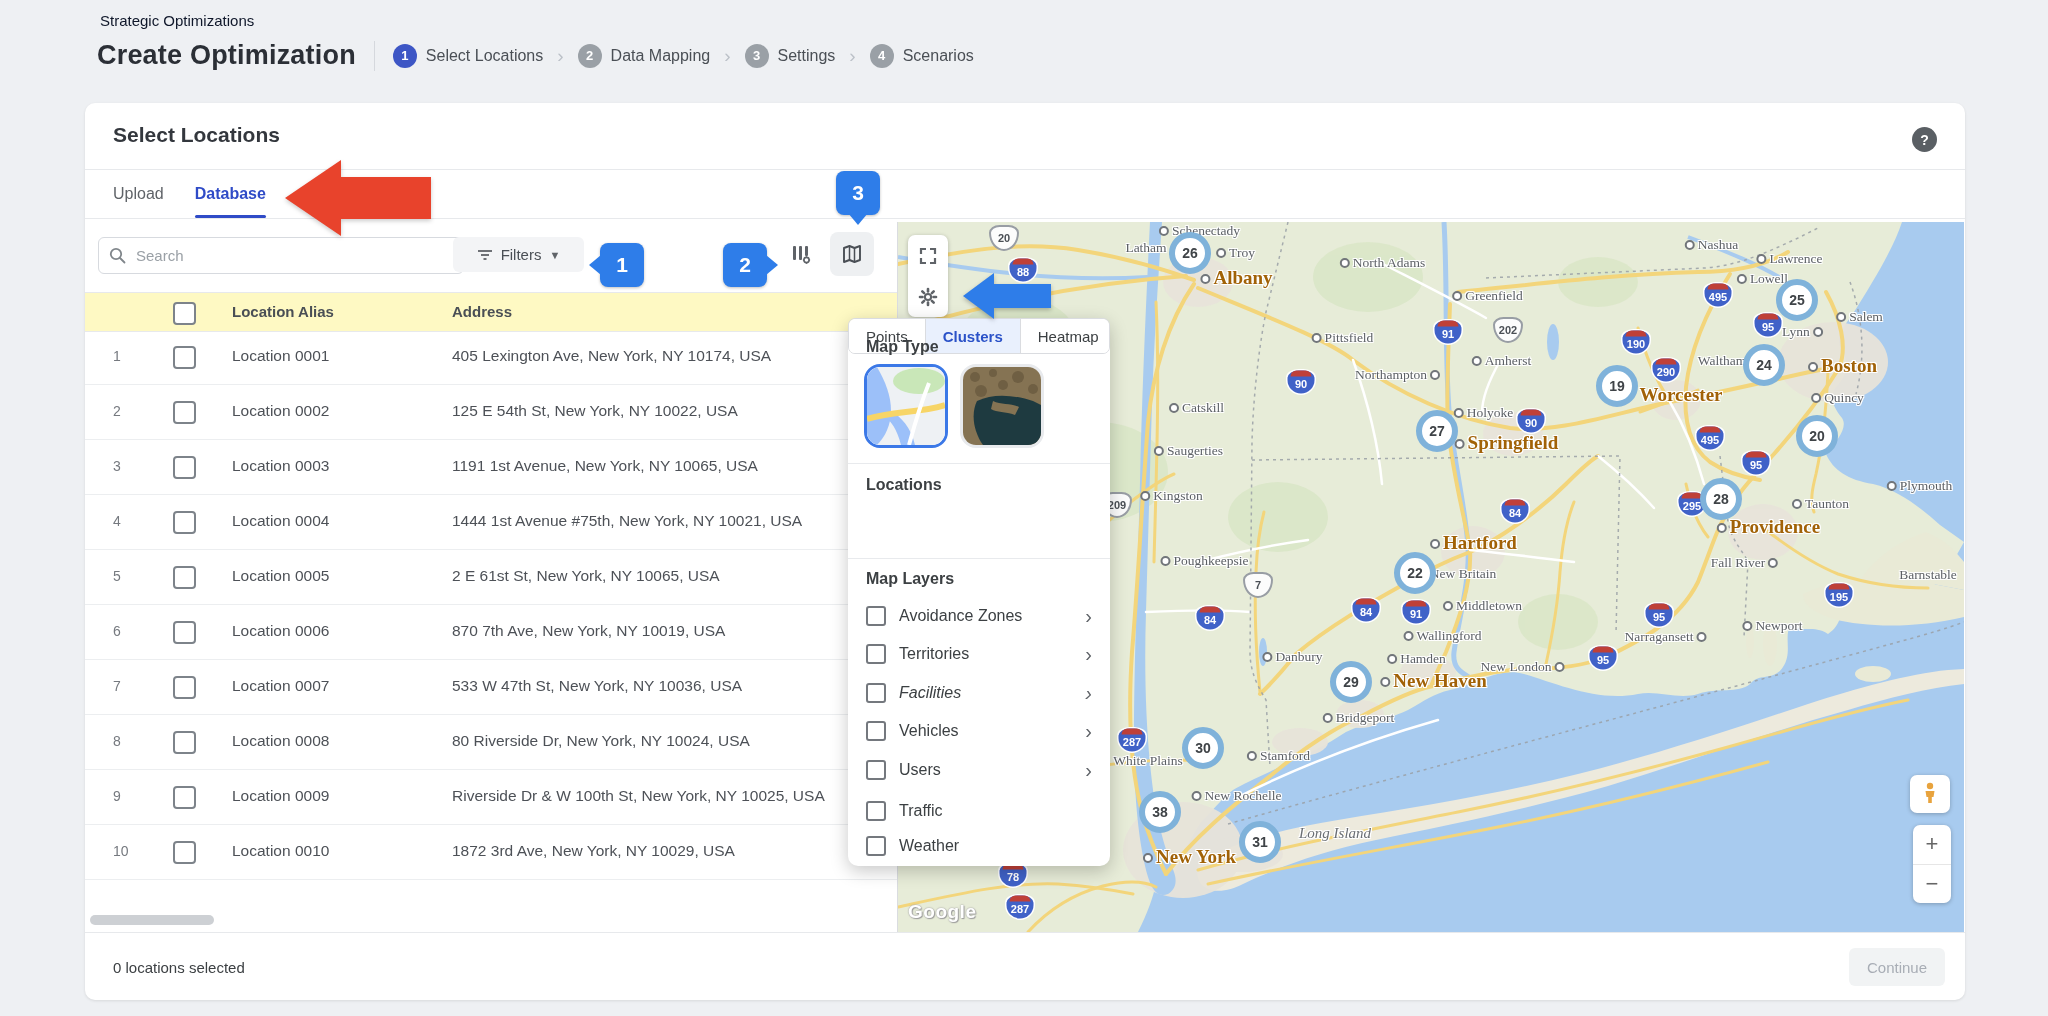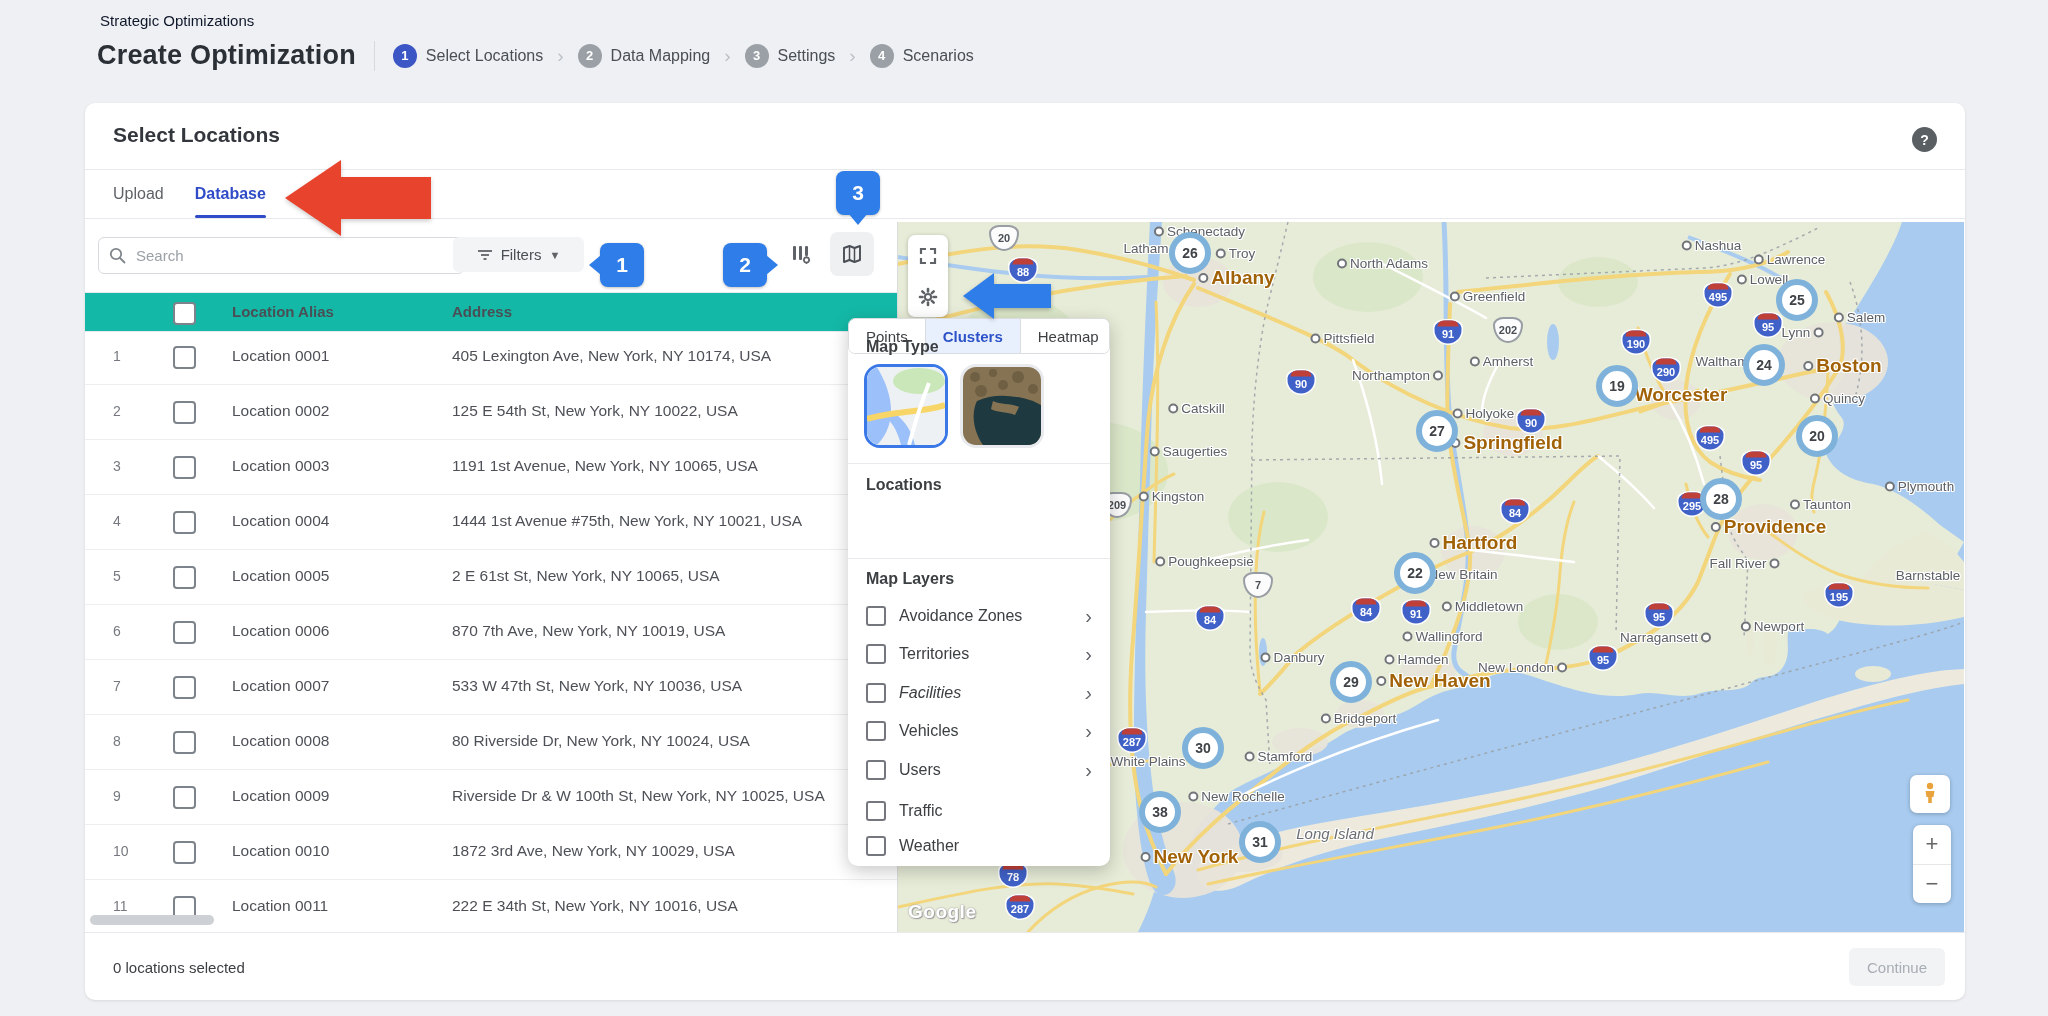--- a/index.html
+++ b/index.html
@@ -32,21 +32,21 @@
   .search{left:13px;top:134px;width:344px;height:35px;border:1px solid #d7dadf;border-radius:6px;display:flex;align-items:center;padding:0 10px;gap:8px;background:#fff;}
   .search input{border:none;outline:none;font-size:15px;color:#3c4043;width:270px;font-family:"Liberation Sans",sans-serif;}
   .search input::placeholder{color:#9aa0a6;}
   .filters{left:368px;top:134px;width:131px;height:35px;background:#f3f4f6;border-radius:6px;display:flex;align-items:center;justify-content:center;gap:8px;font-size:15px;color:#4a4f55;cursor:pointer;}
   .caret{font-size:11px;color:#5f6368;}
   .iconbtn{width:34px;height:34px;display:flex;align-items:center;justify-content:center;cursor:pointer;}
   .colbtn{left:699px;top:134px;}
   .mapbtn{left:745px;top:129px;width:44px;height:44px;background:#eef0f2;border-radius:8px;display:flex;align-items:center;justify-content:center;cursor:pointer;}
 
   
-  .thead{left:0;top:189px;width:812px;height:38px;background:#14b8a6;border-top:1px solid #e7e9ec;border-bottom:1px solid #e7e9ec;}
+  .thead{left:0;top:189px;width:812px;height:38px;background:#fef9c3;border-top:1px solid #e7e9ec;border-bottom:1px solid #e7e9ec;}
   .thead .cb{top:9px;}
   .th{font-size:15px;font-weight:600;color:#4a4f55;top:10px;}
   .th.alias{left:147px;} .th.addr{left:367px;}
   .tbody{left:0;top:227px;width:812px;height:594px;overflow:hidden;}
   .trow{position:relative;width:812px;height:54px;border-bottom:1px solid #eceef0;}
   .tnum{position:absolute;left:28px;top:18px;font-size:14px;color:#75797f;}
   .cb{position:absolute;left:88px;width:19px;height:19px;border:2px solid #7d838a;border-radius:4px;background:#fff;cursor:pointer;}
   .trow .cb{top:16px;}
   .tcell{position:absolute;top:17px;font-size:15.5px;color:#4d5157;white-space:nowrap;}
   .tcell.alias{left:147px;} .tcell.addr{left:367px;}
@@ -68,21 +68,21 @@
   .ra-shaft{position:absolute;left:54px;top:17px;width:92px;height:42px;background:#e8432c;}
   .blue-arrow{width:88px;height:46px;z-index:30;filter:drop-shadow(0 2px 2px rgba(0,0,0,.25));}
   .ba-head{position:absolute;left:0;top:0;width:0;height:0;border-top:23px solid transparent;border-bottom:23px solid transparent;border-right:31px solid #2e7de9;}
   .ba-shaft{position:absolute;left:29px;top:11px;width:59px;height:24px;background:#2e7de9;}
 
   
   .map-pane{left:812px;top:119px;width:1066px;height:710px;}
   .map-canvas{position:absolute;left:0;top:0;width:1066px;height:710px;overflow:hidden;background:#e7ecd8;border-left:1px solid #dadce0;}
   .map-canvas svg{position:absolute;left:0;top:0;}
   .city{position:absolute;transform:translate(-50%,-50%);white-space:nowrap;z-index:3;color:#5c6065;font-size:13.5px;
-        text-shadow:1px 0 0 #fff,-1px 0 0 #fff,0 1px 0 #fff,0 -1px 0 #fff,1px 1px 0 #fff,-1px -1px 0 #fff,1px -1px 0 #fff,-1px 1px 0 #fff;}
+        text-shadow:1px 0 0 #fff,-1px 0 0 #fff,0 1px 0 #fff,0 -1px 0 #fff,1px 1px 0 #fff,-1px -1px 0 #fff,1px -1px 0 #fff,-1px 1px 0 #fff;font-family:Liberation Serif, serif;}
   .city.lg{font-size:19px;font-weight:700;color:#a16207;}
   .city.md{font-size:15px;font-style:italic;color:#6a6e73;}
   .cdot{display:inline-block;width:6px;height:6px;border:2px solid #71757a;border-radius:50%;background:#fff;margin:0 3px 1px 3px;vertical-align:middle;}
   .cluster{position:absolute;transform:translate(-50%,-50%);width:30px;height:30px;background:#fff;border:6px solid #7fb2da;border-radius:50%;display:flex;align-items:center;justify-content:center;font-size:14px;font-weight:600;color:#3f4347;z-index:5;}
   .shield{position:absolute;transform:translate(-50%,-50%);z-index:2;display:flex;align-items:center;justify-content:center;font-weight:700;}
   .shield.i{width:27px;height:23px;background:#4062c8;color:#fff;font-size:11px;border-radius:45% 45% 55% 55%/35% 35% 65% 65%;box-shadow:0 0 0 1.5px #fff;padding-top:3px;box-sizing:border-box;}
   .shield.i::before{content:"";position:absolute;top:0;left:3px;right:3px;height:6px;background:#bf4038;border-radius:6px 6px 0 0;}
   .shield.u{width:26px;height:22px;background:#fcfcfc;border:2px solid #989da4;color:#4a4f55;font-size:11px;border-radius:35% 35% 50% 50%/30% 30% 70% 70%;}
   .glogo{left:10px;top:679px;font-size:19px;font-weight:700;letter-spacing:.5px;color:#fff;z-index:4;text-shadow:0 0 1px #aaa,0 0 2px #a5a5a5,1px 1px 1px #999;}
   .mapctl{left:11px;top:13px;width:40px;height:82px;background:#fff;border-radius:7px;box-shadow:0 1px 4px rgba(0,0,0,.25);z-index:8;display:flex;flex-direction:column;align-items:center;justify-content:space-around;}
@@ -245,26 +245,20 @@
           <span class="tnum">9</span>
           <div class="cb"></div>
           <span class="tcell alias">Location 0009</span>
           <span class="tcell addr">Riverside Dr &amp; W 100th St, New York, NY 10025, USA</span>
         </div>
         <div class="trow">
           <span class="tnum">10</span>
           <div class="cb"></div>
           <span class="tcell alias">Location 0010</span>
           <span class="tcell addr">1872 3rd Ave, New York, NY 10029, USA</span>
-        </div>
-        <div class="trow">
-          <span class="tnum">11</span>
-          <div class="cb"></div>
-          <span class="tcell alias">Location 0011</span>
-          <span class="tcell addr">222 E 34th St, New York, NY 10016, USA</span>
         </div>
       </div>
     <div class="abs hscroll"></div>
 
     <div class="abs cardfoot">
       <div class="abs footstatus">0 locations selected</div>
       <button class="abs continue" disabled="">Continue</button>
     </div>
 
     <div class="abs red-arrow">

